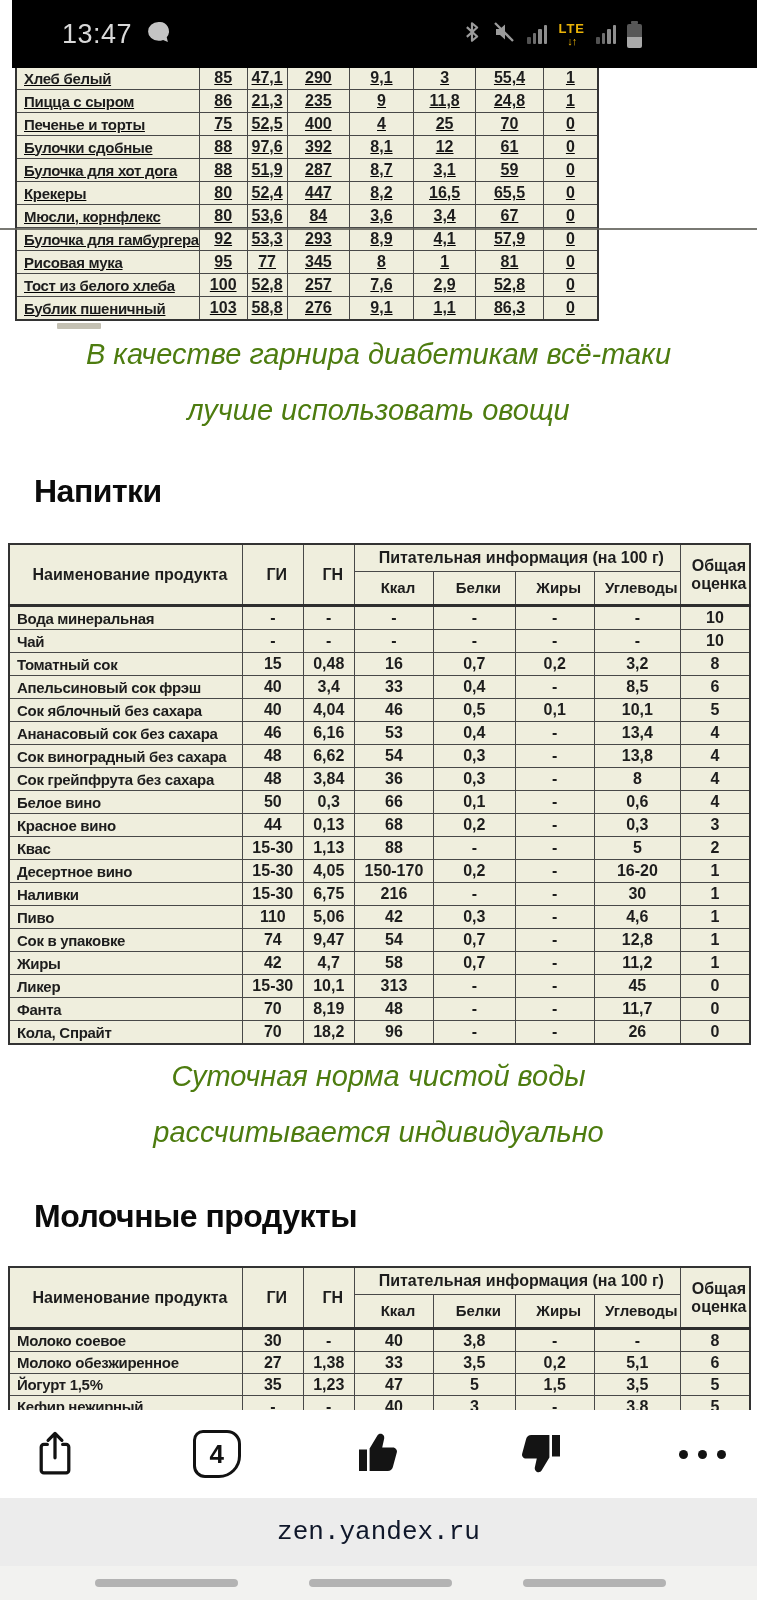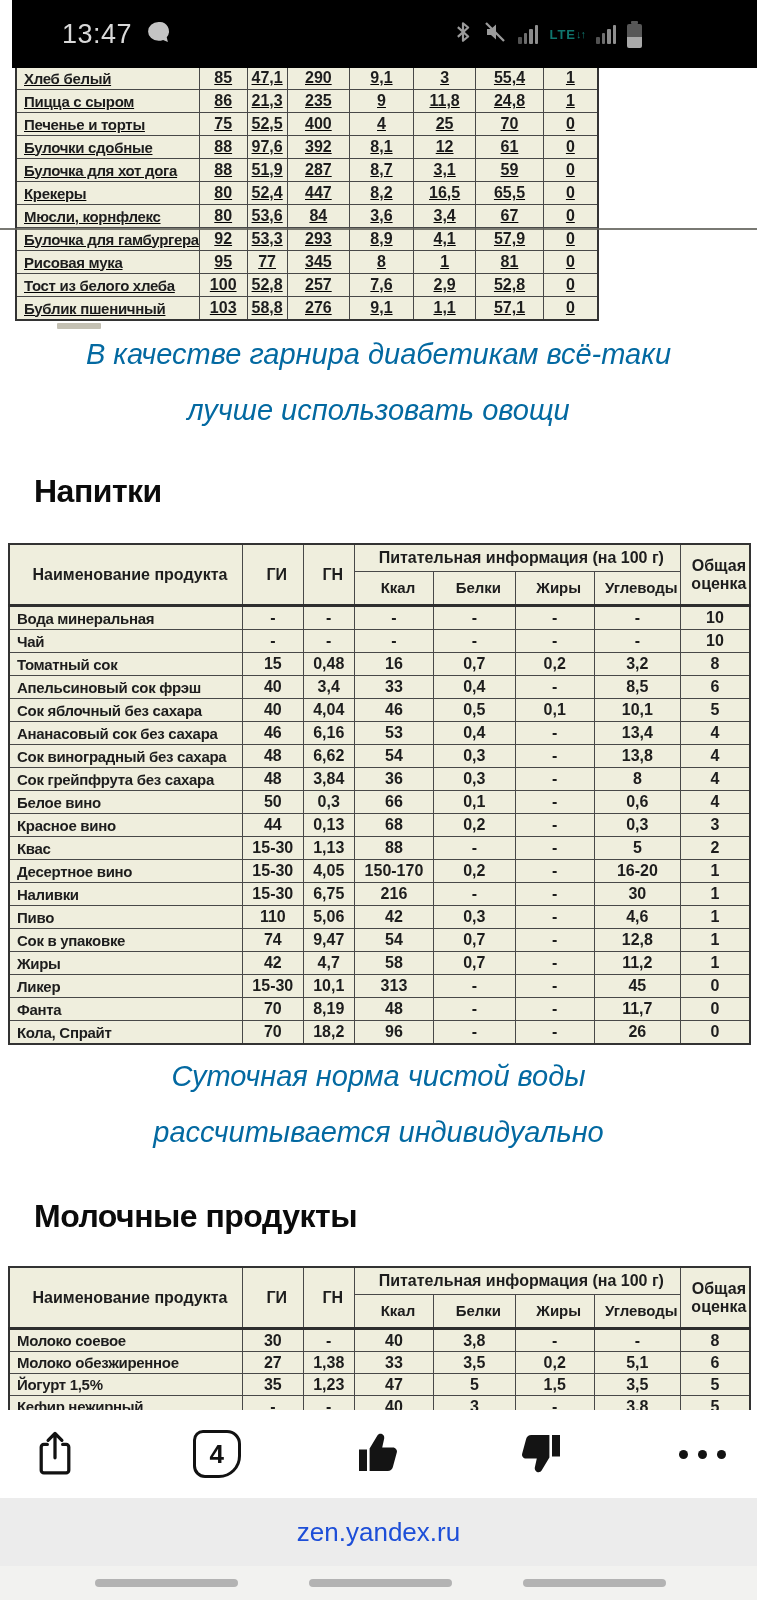--- a/index.html
+++ b/index.html
@@ -7,21 +7,21 @@
     position:relative;width:757px;height:1600px;margin:0 auto;
     background:#ffffff;overflow:hidden;
     font-family:"Liberation Sans", sans-serif;
   }
   
   .status-bar{position:absolute;top:0;left:0;width:757px;height:68px;background:#000;
     display:flex;align-items:center;justify-content:space-between;margin-left:12px;}
   .sb-left{display:flex;align-items:center;gap:14px;margin-left:50px;}
   .sb-time{color:#d9d9d9;font-size:27px;letter-spacing:0.5px;}
   .sb-right{display:flex;align-items:center;gap:11px;margin-right:127px;}
-  .sb-lte{display:flex;flex-direction:row;align-items:center;line-height:1;color:#0f766e;}
+  .sb-lte{display:flex;flex-direction:column;align-items:center;line-height:1;color:#eab308;}
   .sb-lte .net{font-size:13px;font-weight:bold;letter-spacing:1px;}
   .sb-lte .lte-arrows{font-size:11px;margin-top:1px;letter-spacing:-1px;}
   .sig{display:flex;align-items:flex-end;gap:2px;height:20px;}
   .sig i{display:block;width:3.5px;border-radius:1px;}
   .sig .b1{height:7px;background:#525252;}
   .sig .b2{height:11px;background:#6e6e6e;}
   .sig .b3{height:15px;background:#8a8a8a;}
   .sig .b4{height:19px;background:#8f8f8f;}
   .batt{position:relative;width:15px;height:24px;border-radius:2px;margin-top:3px;
     background:linear-gradient(to bottom,#575757 0%,#575757 54%,#a9a9a9 54%,#a9a9a9 100%);}
@@ -41,39 +41,39 @@
   .col-carb{width:11.6%;}.col-score{width:9.4%;}
   .bread-wrap{position:absolute;top:68px;left:15px;width:584px;height:254px;overflow:hidden;text-decoration:underline;}
   .bread-wrap table{margin-top:-3px;}
   .drinks-table{position:absolute;top:543px;left:8px;width:743px;}
   .dairy-wrap{position:absolute;top:1266px;left:8px;width:743px;height:144px;overflow:hidden;}
   .dairy-wrap td{height:21px;}
   .seam{position:absolute;top:228px;left:0;width:757px;height:2px;background:#61615a;opacity:.85;}
   .fragment{position:absolute;top:323px;left:57px;width:44px;height:6px;background:#a9a593;opacity:.7;border-radius:1px;}
   
   .caption{position:absolute;left:0;width:757px;text-align:center;font-style:italic;
-    color:#0369a1;font-size:29px;line-height:56px;}
+    color:#4d7c0f;font-size:29px;line-height:56px;}
   .cap1{top:326px;}
   .cap2{top:1048px;}
   .sect-heading{position:absolute;left:34px;margin:0;color:#0b0b0b;font-size:32px;
     font-weight:800;letter-spacing:-0.5px;}
   .head-drinks{top:473px;}
   .head-dairy{top:1198px;}
   
   .toolbar{position:absolute;top:1410px;left:0;width:757px;height:88px;background:#fff;
     display:flex;align-items:center;justify-content:space-between;padding:0 24px;box-sizing:border-box;}
   .tb-btn{width:62px;height:62px;display:flex;align-items:center;justify-content:center;background:none;border:none;padding:0;}
   .tab-icon{width:48px;height:48px;border:3.5px solid #121212;border-radius:10px 14px 22px 12px;
     display:flex;align-items:center;justify-content:center;font-weight:bold;font-size:26px;color:#121212;box-sizing:border-box;}
   .dots{display:flex;gap:10px;}
   .dots i{display:block;width:9px;height:9px;border-radius:50%;background:#121212;}
   
   .urlbar{position:absolute;top:1498px;left:0;width:757px;height:68px;background:#ececec;
     display:flex;align-items:center;justify-content:center;}
-  .urlbar span{color:#1d4ed8;font-size:26px;}
+  .urlbar span{color:#0f172a;font-size:26px;font-family:Liberation Mono, monospace;}
   .navhints{position:absolute;top:1566px;left:0;width:757px;height:34px;background:#f2f2f0;}
   .navhints .bar{position:absolute;top:13px;width:143px;height:8px;border-radius:4px;background:#b3b3b3;}
   .bar-1{left:95px;}.bar-2{left:309px;}.bar-3{left:523px;}
 </style>
 </head>
 <body>
 
 <div class="screen">
 
   <div class="status-bar">
@@ -230,21 +230,21 @@
             <td>52,8</td>
             <td>0</td>
           </tr>
           <tr>
             <td>Бублик пшеничный</td>
             <td>103</td>
             <td>58,8</td>
             <td>276</td>
             <td>9,1</td>
             <td>1,1</td>
-            <td>57,1</td>
+            <td>86,3</td>
             <td>0</td>
           </tr>
         </tbody>
     </table>
   </div>
   <div class="seam"></div>
   <div class="fragment"></div>
 
   <div class="caption cap1">
     <div>В качестве гарнира диабетикам всё-таки</div>

